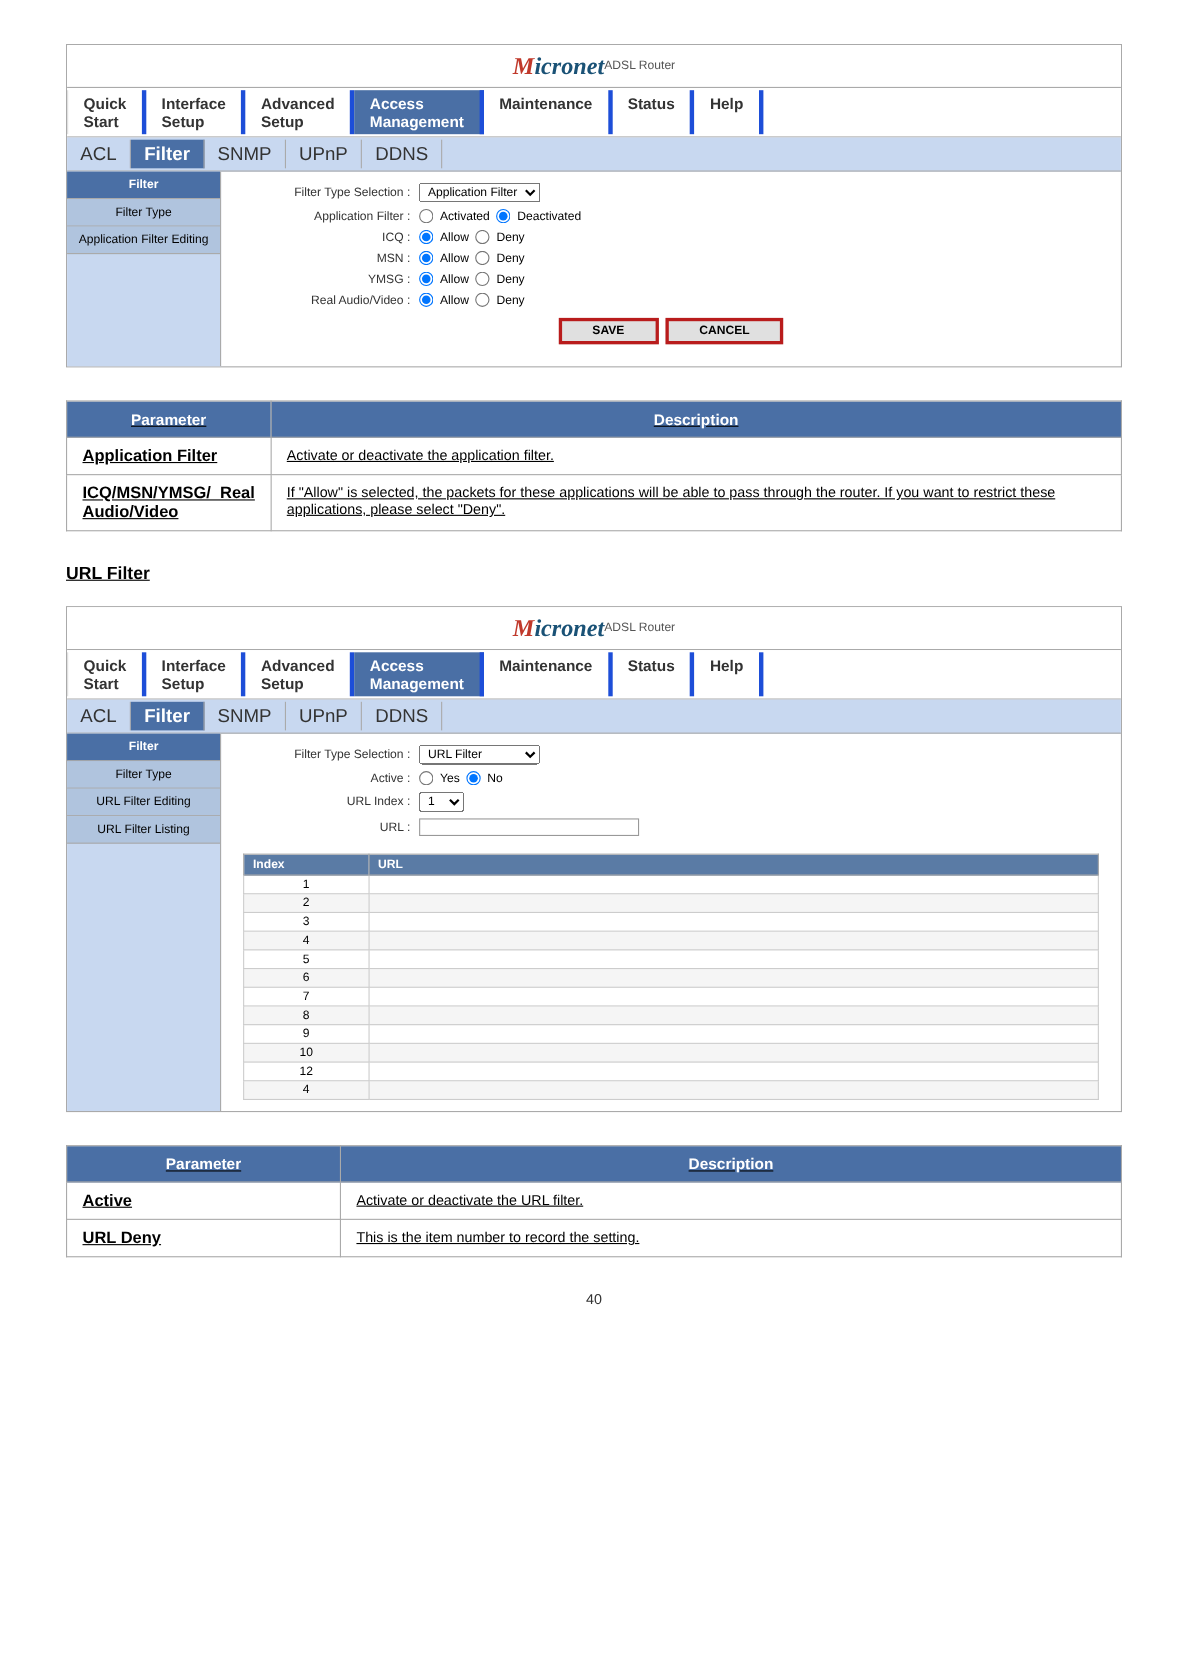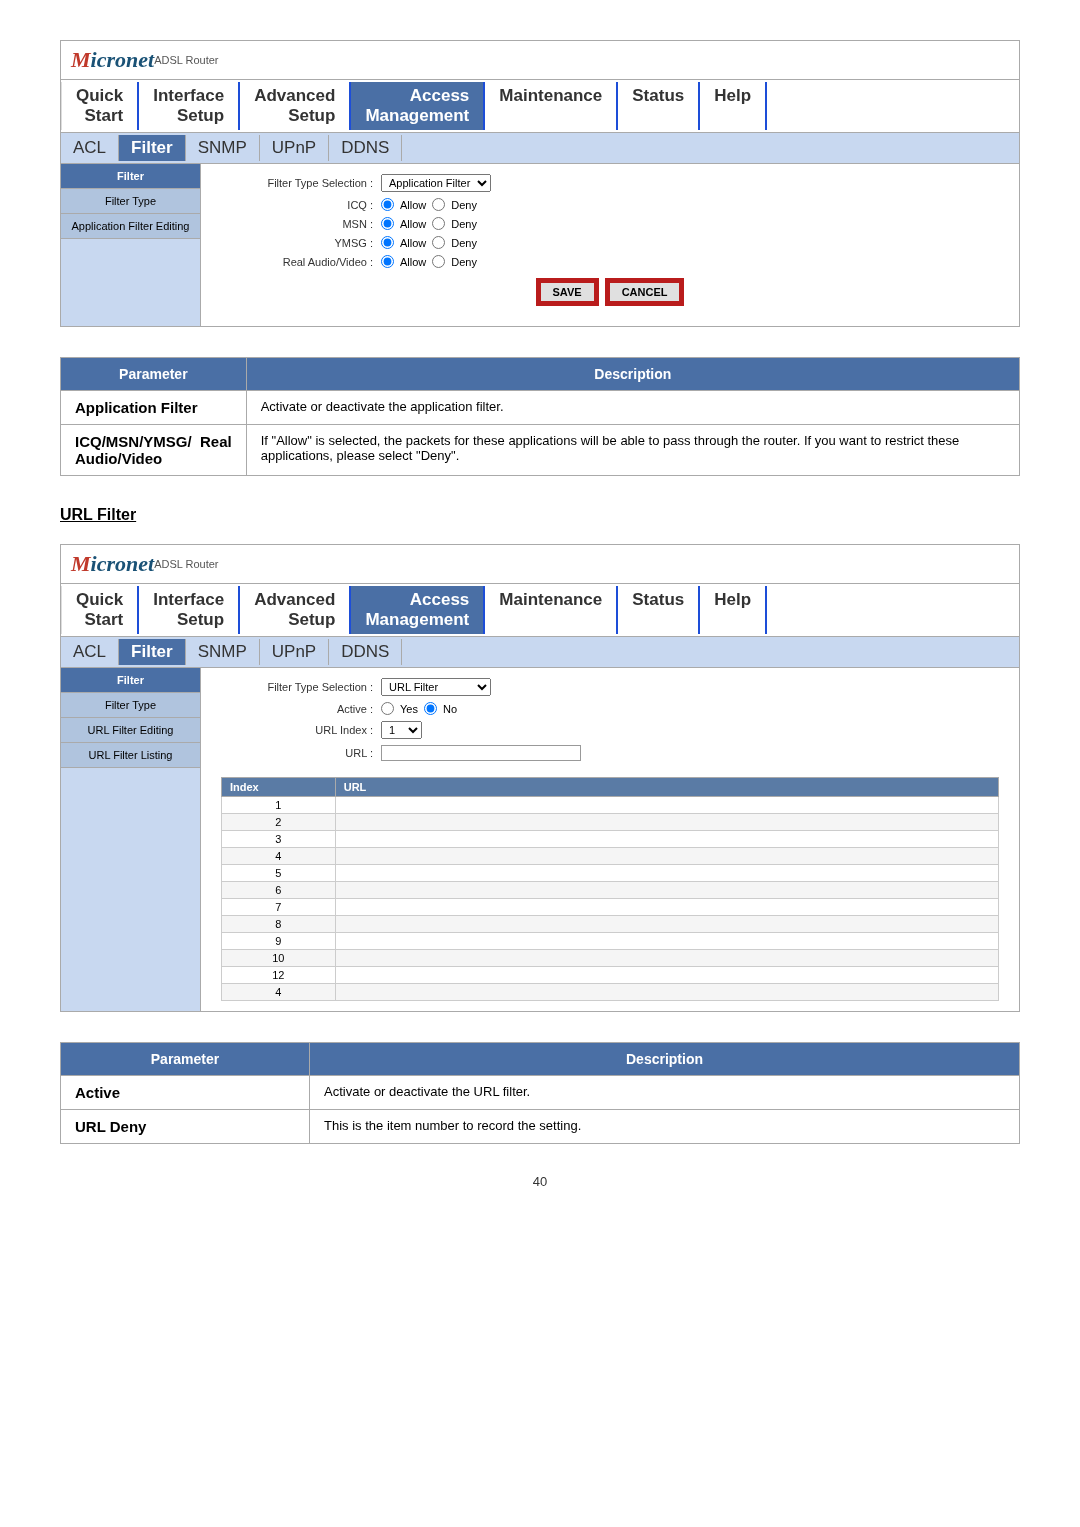--- a/index.html
+++ b/index.html
@@ -13,21 +13,21 @@
 
     
     .router-panel {
       border: 1px solid #aaa;
       margin-bottom: 30px;
       background: #fff;
     }
 
     .panel-header {
       display: flex;
-      justify-content: flex-start;
+      justify-content: center;
       align-items: center;
       padding: 6px 10px;
       background: #fff;
       border-bottom: 1px solid #aaa;
     }
 
     .micronet-logo {
       font-family: Georgia, serif;
       font-size: 22px;
       font-style: italic;
@@ -48,26 +48,26 @@
     
     .nav-bar {
       display: flex;
       background: #fff;
       border-bottom: 1px solid #aaa;
       padding: 2px 0;
     }
 
     .nav-item {
       padding: 4px 14px;
-      font-size: 17px;
+      font-size: 14px;
       font-weight: bold;
       color: #333;
-      text-align: right;
+      text-align: left;
       cursor: pointer;
-      border-right: 2px solid #1d4ed8;
+      border-right: 4px solid #1d4ed8;
     }
 
     .nav-item.active {
       background: #4a6fa5;
       color: #fff;
     }
 
     .nav-item:first-child {
       border-left: 1px solid #ddd;
     }
@@ -156,33 +156,34 @@
 
     .button-row {
       display: flex;
       justify-content: center;
       gap: 6px;
       margin-top: 10px;
       padding-bottom: 10px;
     }
 
     .btn {
-      padding: 3px 12px;
-      font-size: 11px;
-      font-weight: bold;
-      border: 5px solid #b91c1c;
+      padding: 3px 28px;
+      font-size: 11px;
+      font-weight: bold;
+      border: 3px solid #b91c1c;
       background: #e0e0e0;
       cursor: pointer;
     }
 
     
     .param-table {
       width: 100%;
       border-collapse: collapse;
       margin-bottom: 30px;
+      text-decoration: underline;
     }
 
     .param-table th {
       background: #4a6fa5;
       color: #fff;
       font-size: 14px;
       padding: 8px 14px;
       font-weight: bold;
       border: 1px solid #aaa;
     }
@@ -297,20 +298,29 @@
     <div class="content-area">
 
       <div class="form-row">
         <span class="form-label">Filter Type Selection :</span>
         <select class="small-select">
           <option>Application Filter</option>
           <option>URL Filter</option>
         </select>
       </div>
 
+      <div class="form-row">
+        <span class="form-label">Application Filter :</span>
+        <div class="radio-group">
+          <input type="radio" name="app_filter" style=""> 
+            <span>Activated</span>
+          <input type="radio" name="app_filter" checked="" style=""> 
+            <span>Deactivated</span>
+        </div>
+      </div>
 
       <div class="form-row">
         <span class="form-label">ICQ :</span>
         <div class="radio-group">
           <input type="radio" name="icq" checked="" style=""> 
             <span>Allow</span>
           <input type="radio" name="icq" style=""> 
             <span>Deny</span>
         </div>
       </div>

